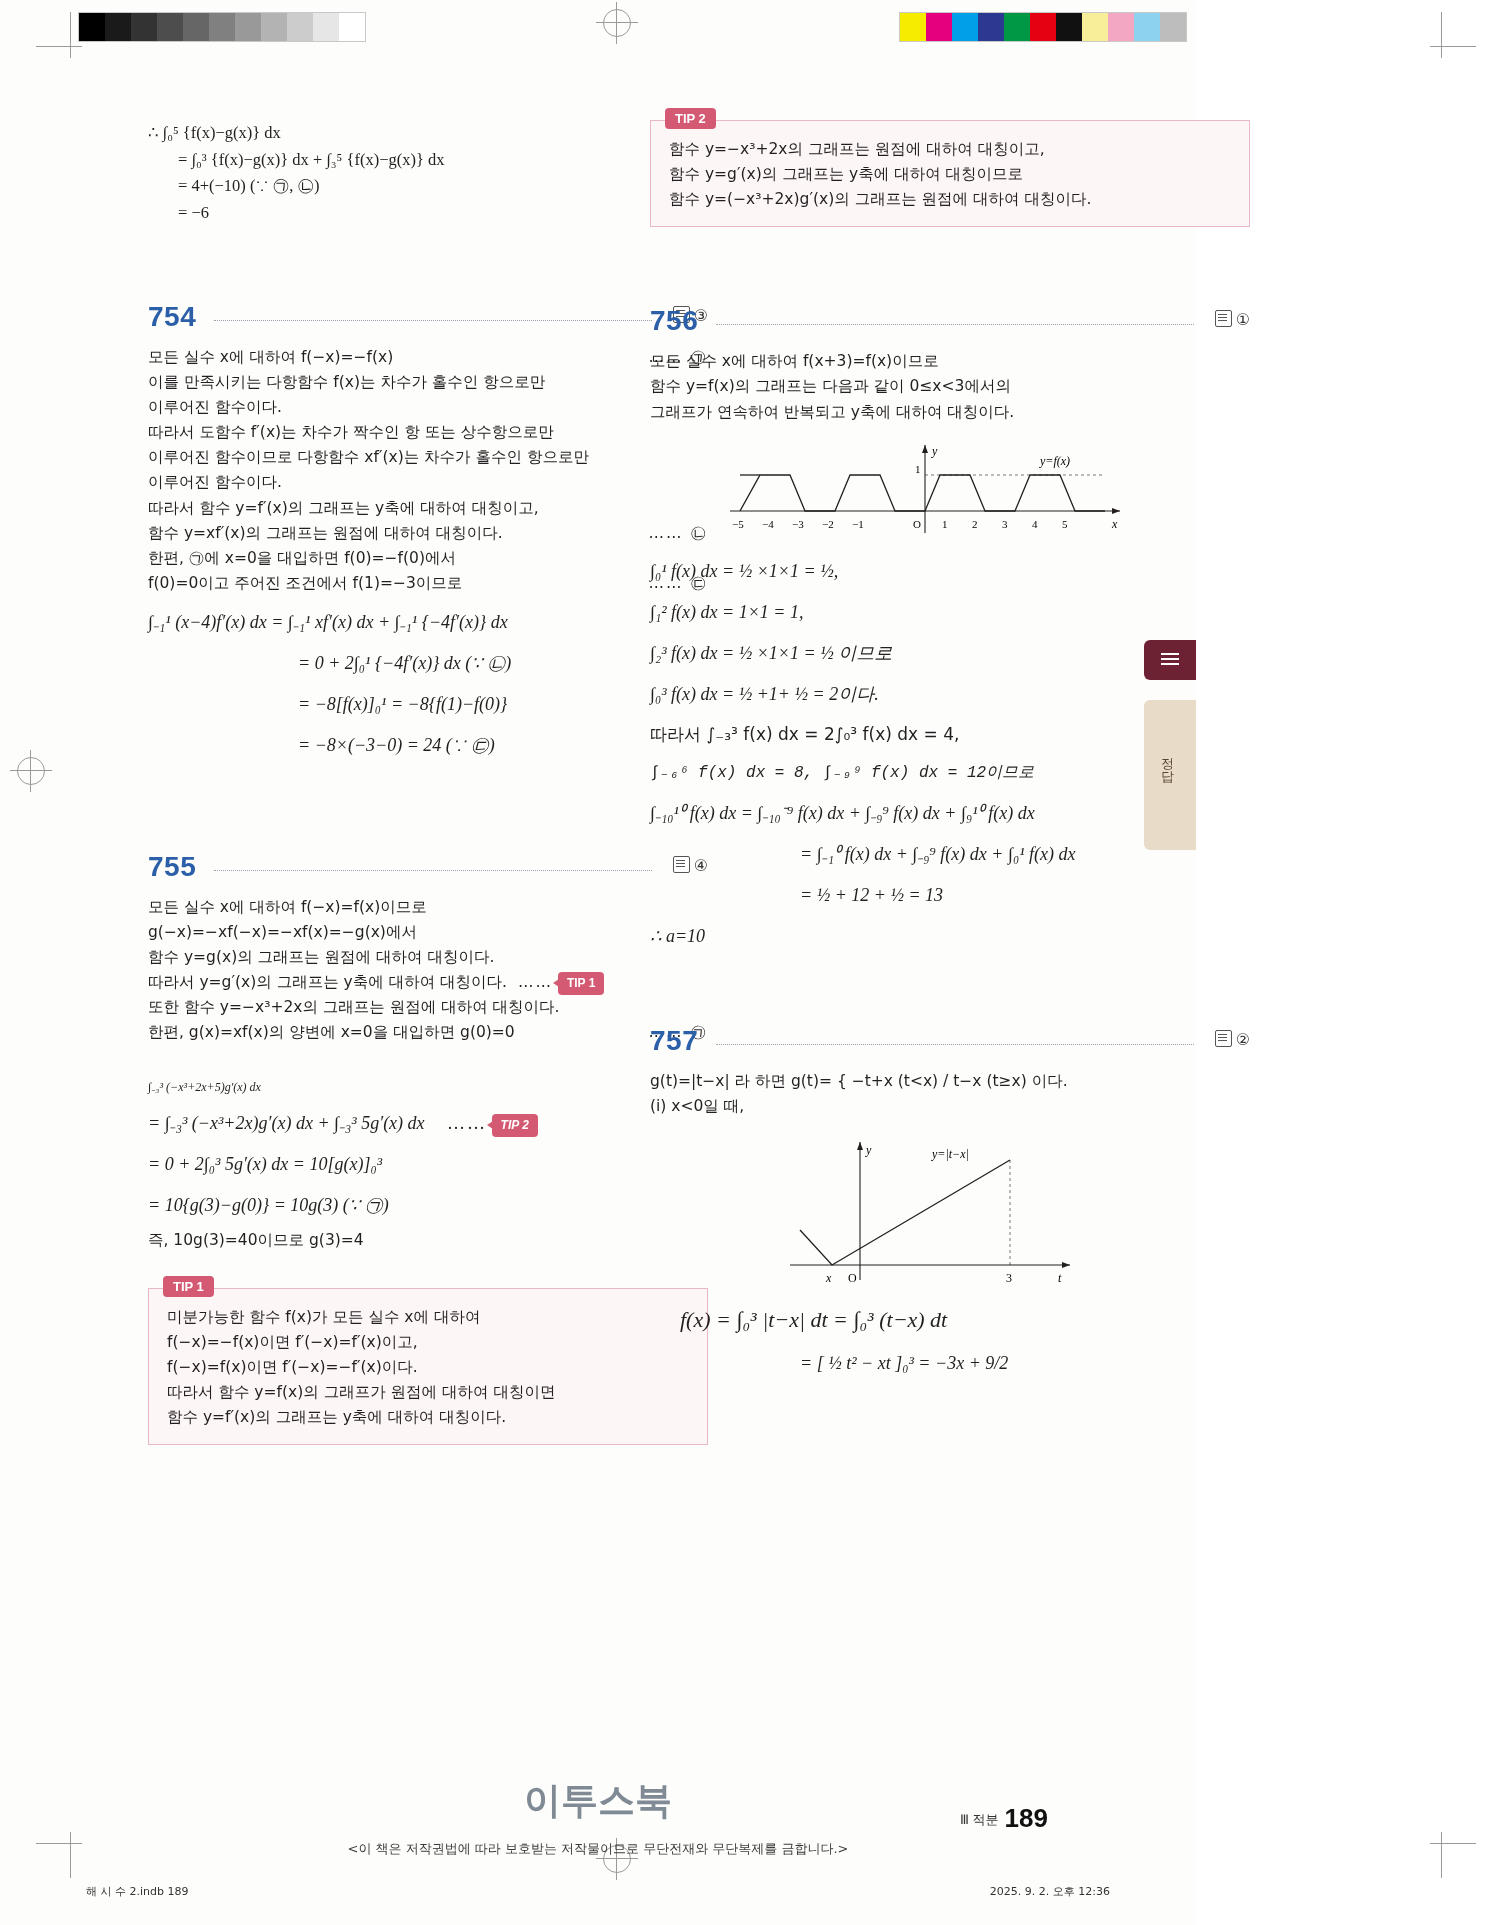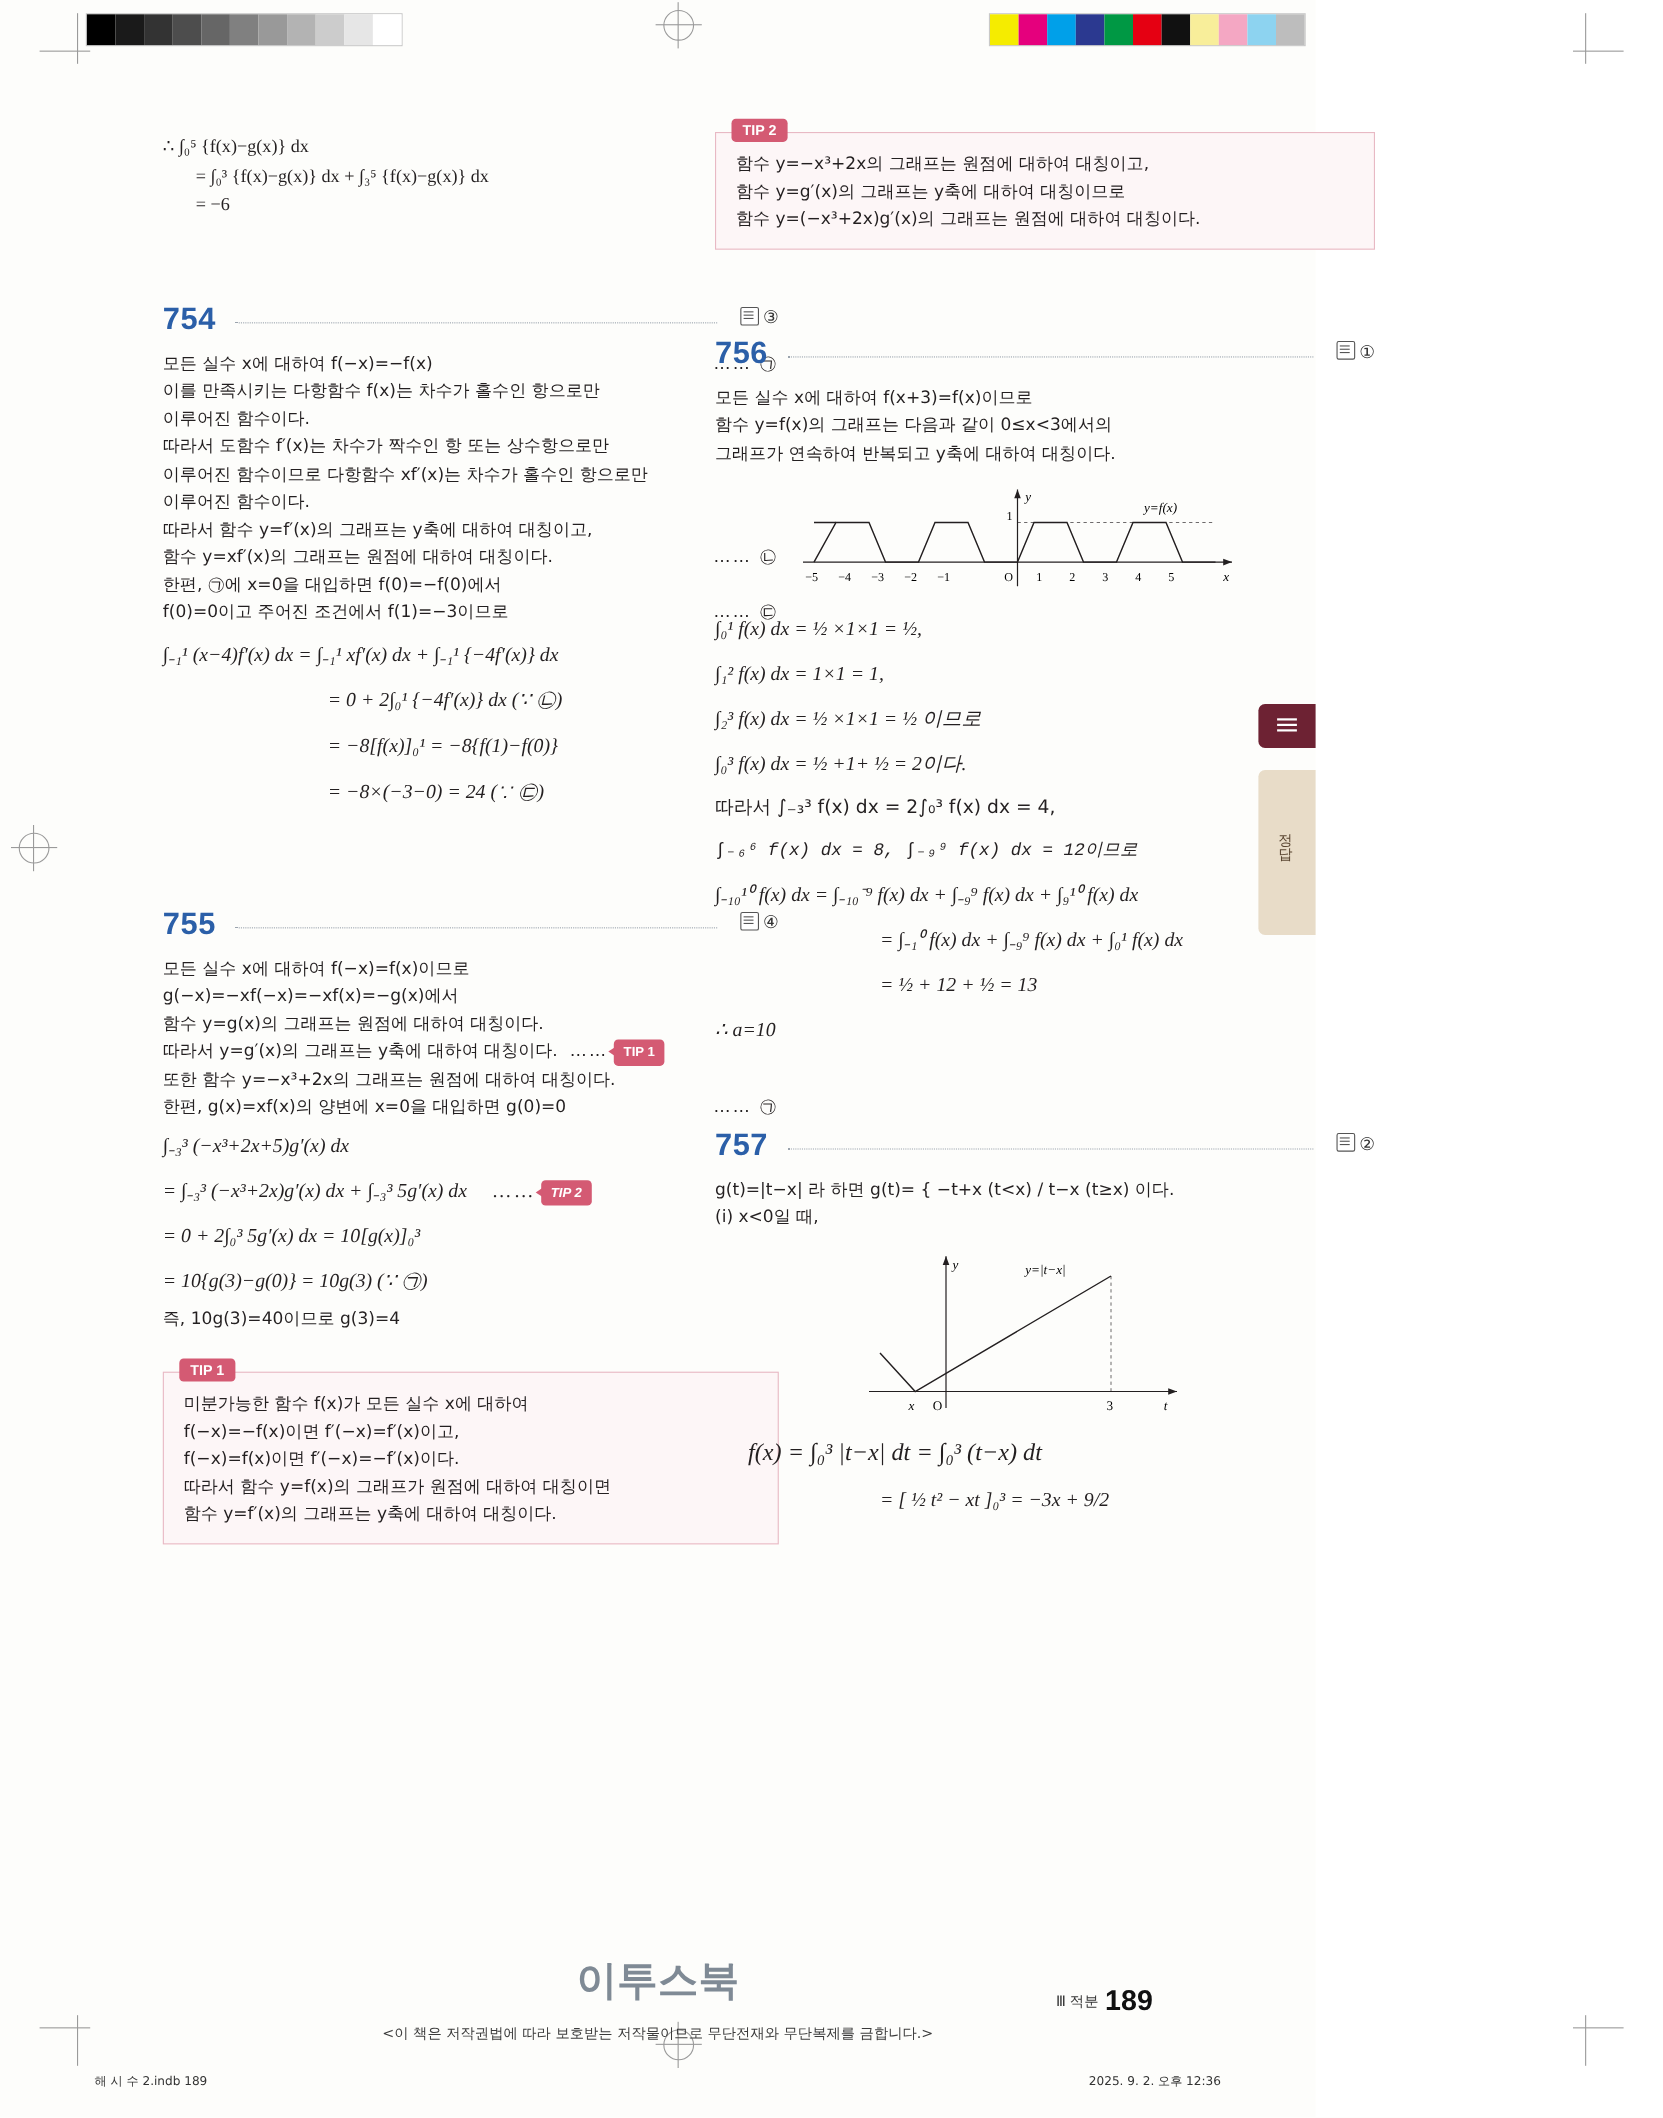--- a/index.html
+++ b/index.html
@@ -173,20 +173,21 @@
   <div class="corner" style="left:1430px;top:1832px;">
     <i style="left:0;top:11px;width:46px;height:1px;"></i>
       <i style="left:11px;top:0;width:1px;height:46px;"></i>
   </div>
 
   <div class="col colL">
 
     <div class="blk">
       <div class="line">∴ ∫₀⁵ {f(x)−g(x)} dx</div>
       <div class="line indent1">= ∫₀³ {f(x)−g(x)} dx + ∫₃⁵ {f(x)−g(x)} dx</div>
+      <div class="line indent1">= 4+(−10)  (∵ ㉠, ㉡)</div>
       <div class="line indent1">= −6</div>
     </div>
 
     <div class="prob" style="margin-top:74px;">
       <div class="num">754</div>
       <div class="rule"></div>
       <div class="ans"><span class="ansicon"></span><span>③</span></div>
     </div>
 
     <div class="blk">
@@ -228,21 +229,21 @@
       <div class="line kor">
         <span>따라서 y=g′(x)의 그래프는 y축에 대하여 대칭이다.</span>
         <span class="dots" style="margin-left:6px;">……</span>
         <span class="tipinline">TIP 1</span>
       </div>
       <div class="line kor">또한 함수 y=−x³+2x의 그래프는 원점에 대하여 대칭이다.</div>
       <div class="line kor">
         <span>한편, g(x)=xf(x)의 양변에 x=0을 대입하면 g(0)=0</span>
         <span style="float:right" class="dots">…… ㉠</span>
       </div>
-      <div class="line mathline" style="margin-top:8px;font-size:18px;">∫₋₃³ (−x³+2x+5)g′(x) dx</div>
+      <div class="line mathline" style="margin-top:32px;font-size:12px;">∫₋₃³ (−x³+2x+5)g′(x) dx</div>
       <div class="line mathline" style="margin-top:12px;font-size:18px;">
         <span>= ∫₋₃³ (−x³+2x)g′(x) dx + ∫₋₃³ 5g′(x) dx</span>
         <span class="dots" style="margin-left:18px;font-style:normal;">……</span>
         <span class="tipinline">TIP 2</span>
       </div>
       <div class="line mathline" style="margin-top:12px;font-size:18px;">= 0 + 2∫₀³ 5g′(x) dx = 10[g(x)]₀³</div>
       <div class="line mathline" style="margin-top:12px;font-size:18px;">= 10{g(3)−g(0)} = 10g(3)  (∵ ㉠)</div>
       <div class="line kor" style="margin-top:8px;">즉, 10g(3)=40이므로 g(3)=4</div>
     </div>
 

